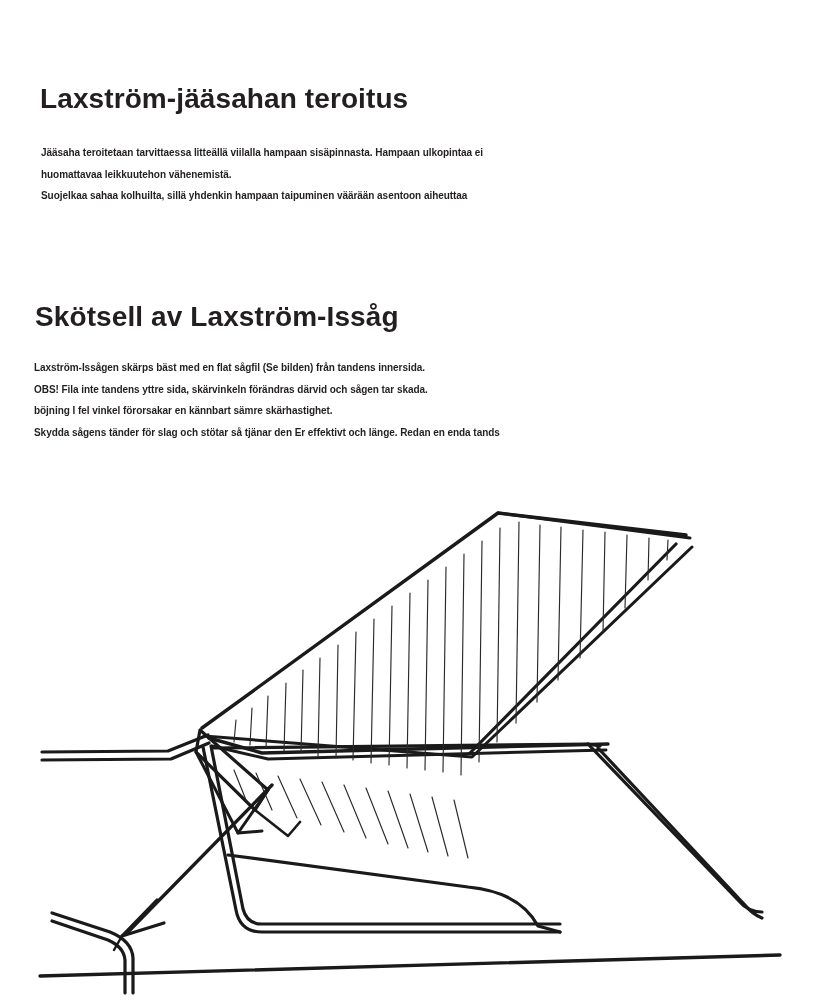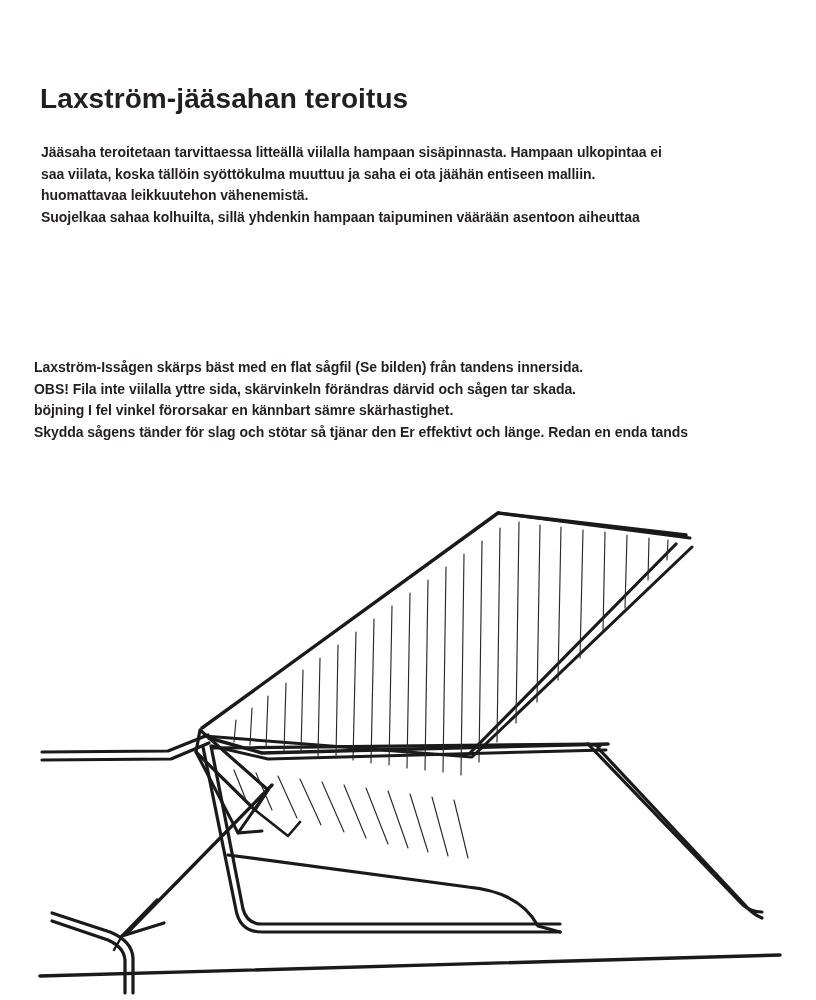--- a/index.html
+++ b/index.html
@@ -39,21 +39,21 @@
   }
   #heading-sv {
     left: 35px;
     top: 283px;
   }
 
   
   .body-block {
     position: absolute;
     color: #231f20;
-    font-size: 14px;
+    font-size: 10px;
     line-height: 21.5px;
     font-weight: 600;
     letter-spacing: -0.05px;
   }
   #body-fi {
     left: 41px;
     top: 142px;
     width: 730px;
   }
   #body-sv {
@@ -80,29 +80,29 @@
 </style>
 </head>
 <body>
 
 <div class="page">
 
   <h1 class="heading" id="heading-fi">Laxström-jääsahan teroitus</h1>
 
   <div class="body-block" id="body-fi">
     <span class="line">Jääsaha teroitetaan tarvittaessa litteällä viilalla hampaan sisäpinnasta. Hampaan ulkopintaa ei</span>
-    <span class="line">saa viilata, koska tällöin syöttökulma muuttuu ja saha ei ota jäähän entiseen malliin.</span>
     <span class="line">huomattavaa leikkuutehon vähenemistä.</span>
     <span class="line">Suojelkaa sahaa kolhuilta, sillä yhdenkin hampaan taipuminen väärään asentoon aiheuttaa</span>
   </div>
 
+  <h1 class="heading" id="heading-sv">Skötsell av Laxström-Issåg</h1>
 
   <div class="body-block" id="body-sv">
     <span class="line">Laxström-Issågen skärps bäst med en flat sågfil (Se bilden) från tandens innersida.</span>
-    <span class="line">OBS! Fila inte viilalla yttre sida, skärvinkeln förändras därvid och sågen tar skada.</span>
+    <span class="line">OBS! Fila inte tandens yttre sida, skärvinkeln förändras därvid och sågen tar skada.</span>
     <span class="line">böjning I fel vinkel förorsakar en kännbart sämre skärhastighet.</span>
     <span class="line">Skydda sågens tänder för slag och stötar så tjänar den Er effektivt och länge.  Redan en enda tands</span>
   </div>
 
   <div id="figure" style="top:480px;">
     <svg width="816" height="520" viewBox="0 0 816 520" xmlns="http://www.w3.org/2000/svg">
 
       <g fill="none" stroke="#1a1a1a" stroke-linecap="round" stroke-linejoin="round">
 
         <g>

